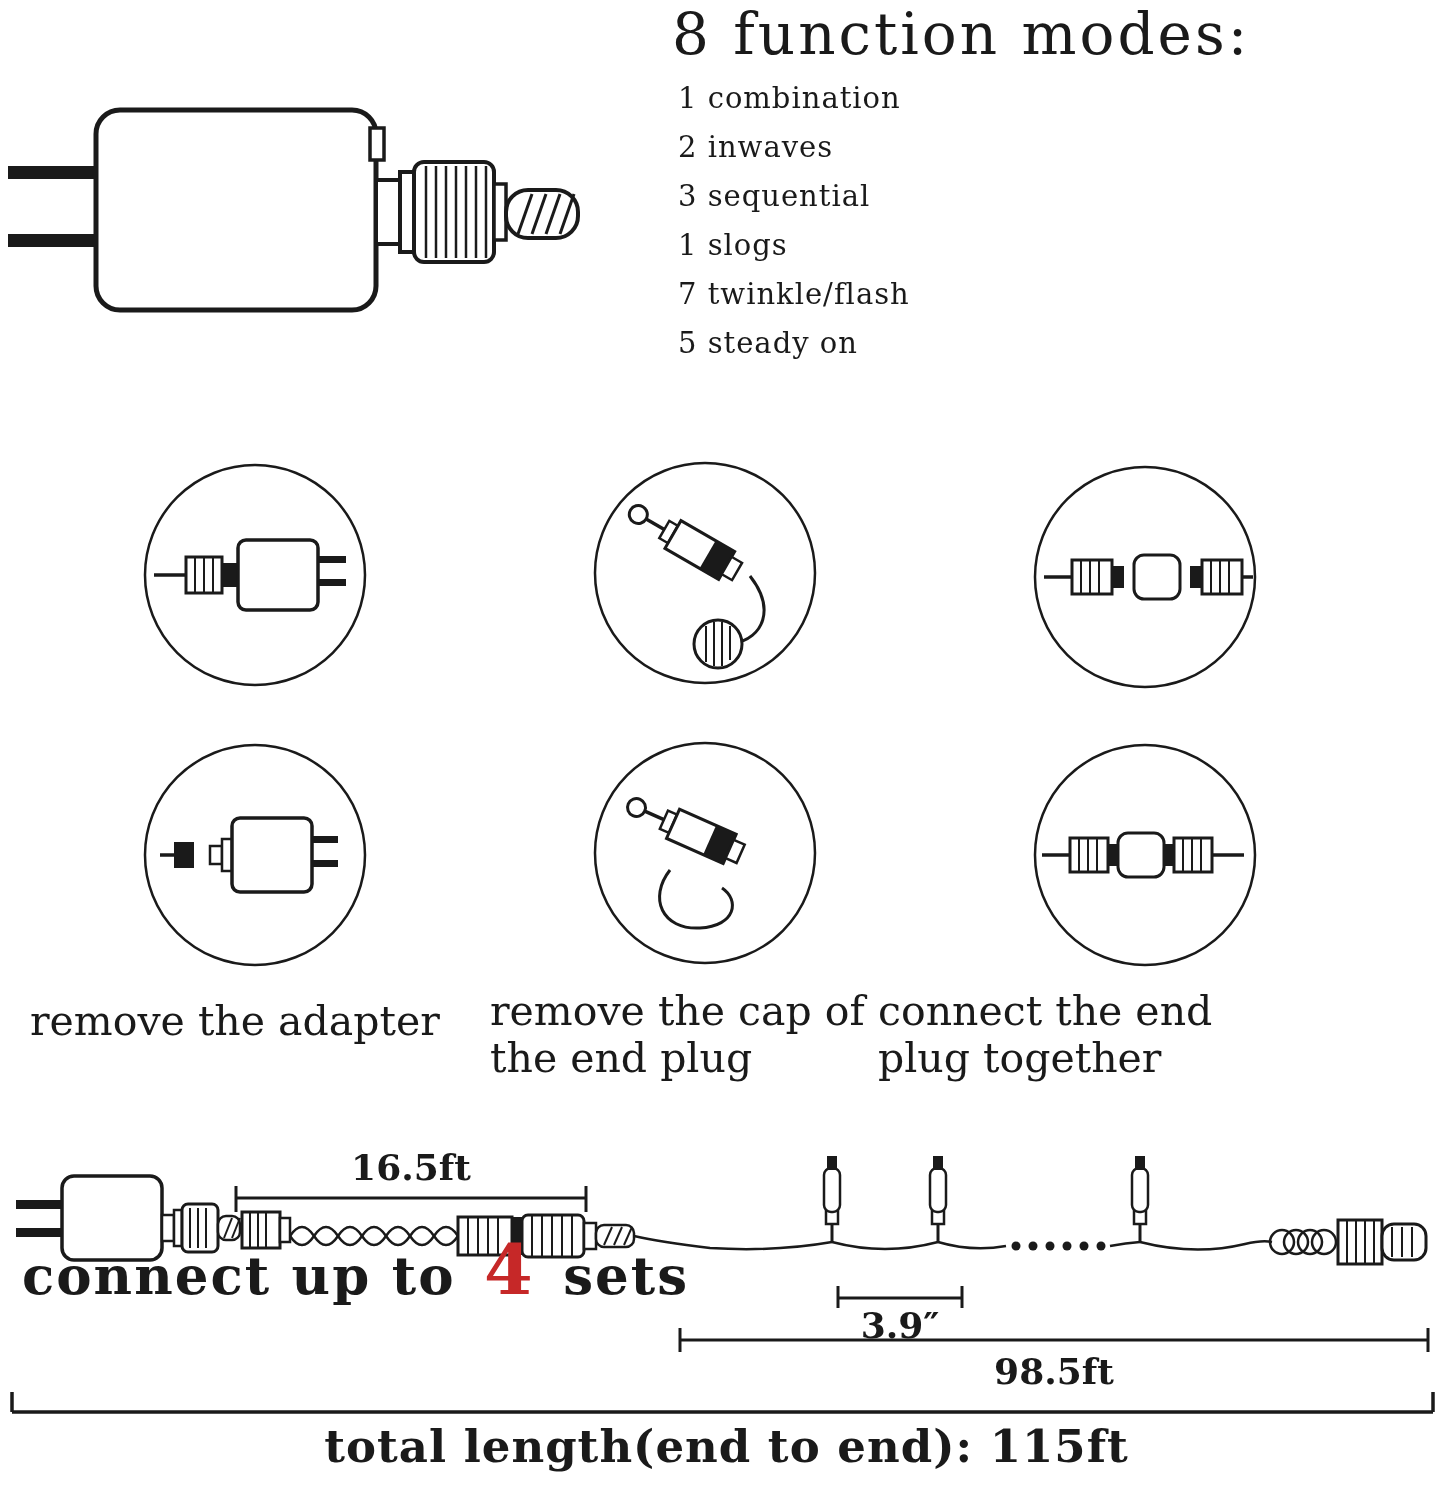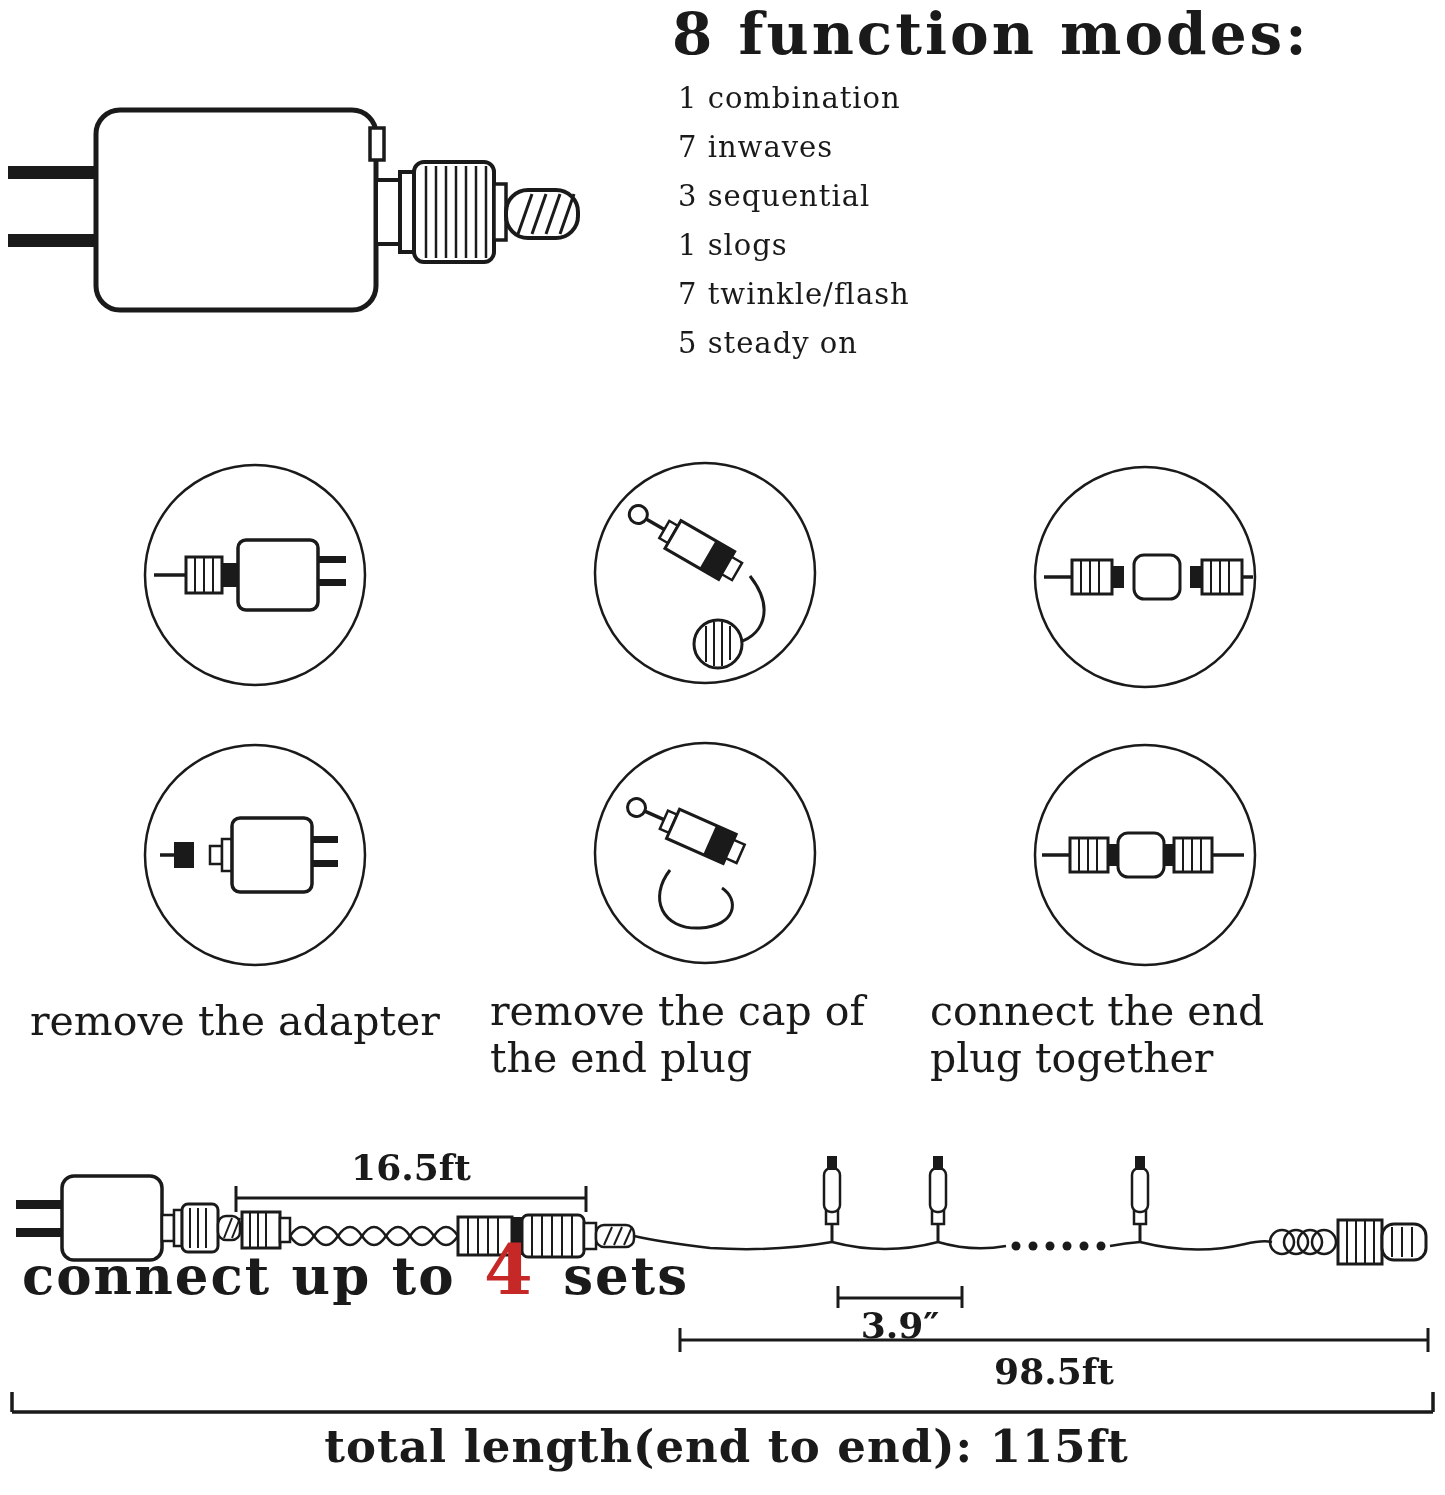--- a/index.html
+++ b/index.html
@@ -2,21 +2,21 @@
 <html><head>
 <meta charset="utf-8">
 <style>
   * { margin:0; padding:0; box-sizing:border-box; }
   html,body { background:#ffffff; }
   .page {
     position:relative; width:1445px; height:1495px; background:#ffffff;
     font-family:"DejaVu Serif", serif; color:#1a1a1a; overflow:hidden;
   }
   .abs { position:absolute; }
-  .modes-title { font-size:58px; font-weight:bold; letter-spacing:3px; white-space:nowrap; }
+  .modes-title { font-size:58px; font-weight:normal; letter-spacing:3px; white-space:nowrap; }
   .mode-item { font-size:29px; line-height:49px; letter-spacing:1px; white-space:nowrap; }
   .caption { font-size:41px; line-height:47px; }
   .connect-line { font-size:53px; font-weight:bold; letter-spacing:2px; white-space:nowrap; }
   .connect-line .count { color:#c62828; font-size:70px; font-weight:bold; padding:0 8px; }
   .total-label { font-size:45px; font-weight:bold; text-align:center; letter-spacing:1px;padding-left:8px; }
   svg { display:block; }
   .s { stroke:#1a1a1a; fill:none; }
   .w { fill:#ffffff; stroke:#1a1a1a; }
   .f { fill:#1a1a1a; stroke:none; }
   svg text { font-family:"DejaVu Serif", serif; font-weight:bold; fill:#1a1a1a; }
@@ -50,21 +50,21 @@
       <line class="s" x1="524" y1="146" x2="538" y2="106" stroke-width="3"></line>
       <line class="s" x1="538" y1="146" x2="552" y2="106" stroke-width="3"></line>
       <line class="s" x1="552" y1="146" x2="566" y2="106" stroke-width="3"></line>
     </g>
   </svg>
 
   <div class="abs" style="left:672px; top:0px;">
     <div class="modes-title">8 function modes:</div>
     <div style="margin-top:6px; margin-left:6px;">
       <div class="mode-item">1 combination</div>
-      <div class="mode-item">7 inwaves</div>
+      <div class="mode-item">2 inwaves</div>
       <div class="mode-item">3 sequential</div>
       <div class="mode-item">1 slogs</div>
       <div class="mode-item">7 twinkle/flash</div>
       <div class="mode-item">5 steady on</div>
     </div>
   </div>
 
   <svg class="abs" style="left:140px; top:460px;" width="230" height="230" viewBox="0 0 230 230">
     <circle class="s" cx="115" cy="115" r="110" stroke-width="2.5"></circle>
     <line class="s" x1="14" y1="115" x2="46" y2="115" stroke-width="3.5"></line>
@@ -151,21 +151,21 @@
     <rect class="f" x="134" y="104" width="10" height="22"></rect>
     <rect class="w" x="144" y="98" width="38" height="34" stroke-width="3"></rect>
     <line class="s" x1="153" y1="98" x2="153" y2="132" stroke-width="2"></line>
     <line class="s" x1="162" y1="98" x2="162" y2="132" stroke-width="2"></line>
     <line class="s" x1="171" y1="98" x2="171" y2="132" stroke-width="2"></line>
     <line class="s" x1="182" y1="115" x2="214" y2="115" stroke-width="3.5"></line>
   </svg>
 
   <div class="abs caption" style="left:30px; top:998px; width:440px;">remove the adapter</div>
   <div class="abs caption" style="left:490px; top:988px; width:420px;">remove the cap of the end plug</div>
-  <div class="abs caption" style="left:930px; top:988px; width:420px;">connect the end plug together</div>
+  <div class="abs caption" style="left:878px; top:988px; width:420px;">connect the end plug together</div>
 
   <svg class="abs" style="left:0px; top:1128px;" width="1445" height="300" viewBox="0 0 1445 300">
 
     <g>
       <rect class="f" x="16" y="72" width="46" height="9"></rect>
       <rect class="f" x="16" y="100" width="46" height="9"></rect>
       <rect class="w" x="62" y="48" width="100" height="84" rx="12" stroke-width="3.5"></rect>
       <rect class="w" x="162" y="87" width="12" height="26" stroke-width="2.5"></rect>
       <rect class="w" x="174" y="82" width="8" height="36" stroke-width="2.5"></rect>
       <rect class="w" x="182" y="76" width="36" height="48" rx="6" stroke-width="3"></rect>

